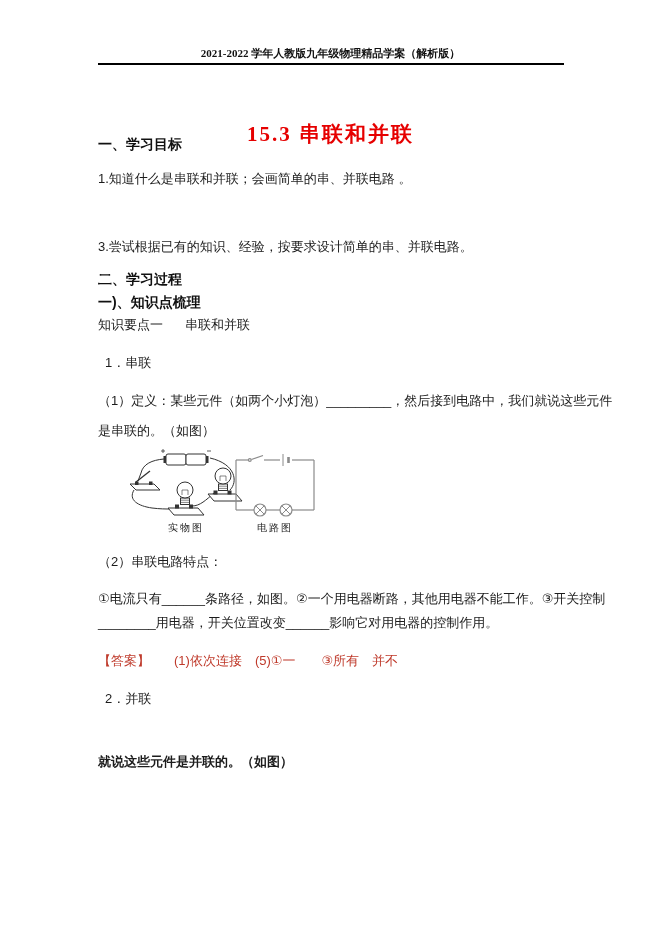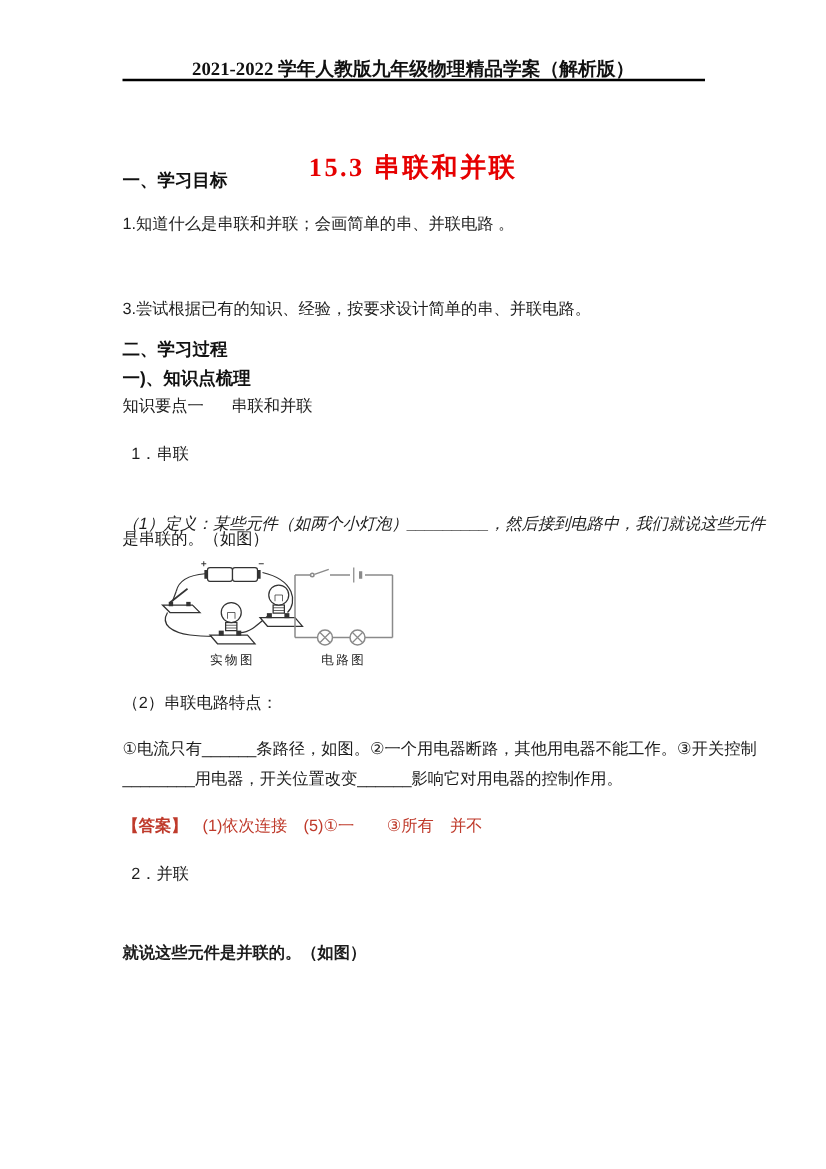--- a/index.html
+++ b/index.html
@@ -4,39 +4,39 @@
 <style>
   html,body{margin:0;padding:0;background:#ffffff;}
   .page{
     position:relative;width:661px;height:935px;background:#fff;overflow:hidden;
     font-family:"Liberation Sans","DejaVu Sans",sans-serif;color:#1c1c1c;
   }
   .abs{position:absolute;white-space:nowrap;}
   .doc-header{
     top:46px;left:0;right:0;text-align:center;
     font-family:"Liberation Serif","DejaVu Serif",serif;
-    font-size:15px;font-weight:700;color:#111;
+    font-size:11px;font-weight:700;color:#111;
   }
   .header-rule{
     top:63px;left:98px;width:466px;height:0;border-top:2px solid #000;
   }
   .doc-title{
     top:80px;left:0;right:0;text-align:center;
     font-family:"Liberation Serif","DejaVu Serif",serif;
     font-size:21px;font-weight:700;letter-spacing:2px;
     color:var(--title-red,#e60000);
     margin-top:40px;
   }
   .h-bold{font-size:14px;font-weight:700;color:#111;}
   .body-line{font-size:13px;line-height:16px;color:#1c1c1c;}
   .indent{left:105px;}
   .noindent{left:98px;}
   .point-label{margin-right:22px;}
   .answer-line{font-size:13px;color:var(--answer-red,#bf3a2b);}
-  .answer-label{font-weight:700;margin-right:12px;}
+  .answer-label{font-weight:400;margin-right:24px;}
   .figure-box{position:absolute;}
   .fig-caption{
     position:absolute;left:0;right:0;text-align:center;
     font-size:10px;color:#222;letter-spacing:2px;
   }
   svg{display:block;}
 </style>
 </head>
 <body>
 
@@ -50,21 +50,21 @@
   <div class="abs body-line noindent" style="top:171px;">1.知道什么是串联和并联；会画简单的串、并联电路 。</div>
   <div class="abs body-line noindent" style="top:239px;">3.尝试根据已有的知识、经验，按要求设计简单的串、并联电路。</div>
 
   <div class="abs h-bold noindent" style="top:271px;">二、学习过程</div>
   <div class="abs h-bold noindent" style="top:294px;">一)、知识点梳理</div>
   <div class="abs body-line noindent" style="top:317px;">
     <span class="point-label">知识要点一</span><span>串联和并联</span>
   </div>
 
   <div class="abs body-line indent" style="top:355px;">1．串联</div>
-  <div class="abs body-line noindent" style="top:411px;font-style:italic;">（1）定义：某些元件（如两个小灯泡）_________，然后接到电路中，我们就说这些元件</div>
+  <div class="abs body-line noindent" style="top:393px;">（1）定义：某些元件（如两个小灯泡）_________，然后接到电路中，我们就说这些元件</div>
   <div class="abs body-line noindent" style="top:423px;">是串联的。（如图）</div>
 
   <div class="figure-box" style="left:126px;top:448px;width:120px;height:90px;">
     <svg width="120" height="72" viewBox="0 0 120 72">
       <g fill="none" stroke="#333" stroke-width="1">
 
         <rect x="40" y="6" width="20" height="11" rx="2" fill="#fff"></rect>
         <rect x="60" y="6" width="20" height="11" rx="2" fill="#fff"></rect>
         <rect x="37.5" y="8" width="2.5" height="7" fill="#333" stroke="none"></rect>
         <rect x="80" y="8" width="2.5" height="7" fill="#333" stroke="none"></rect>

